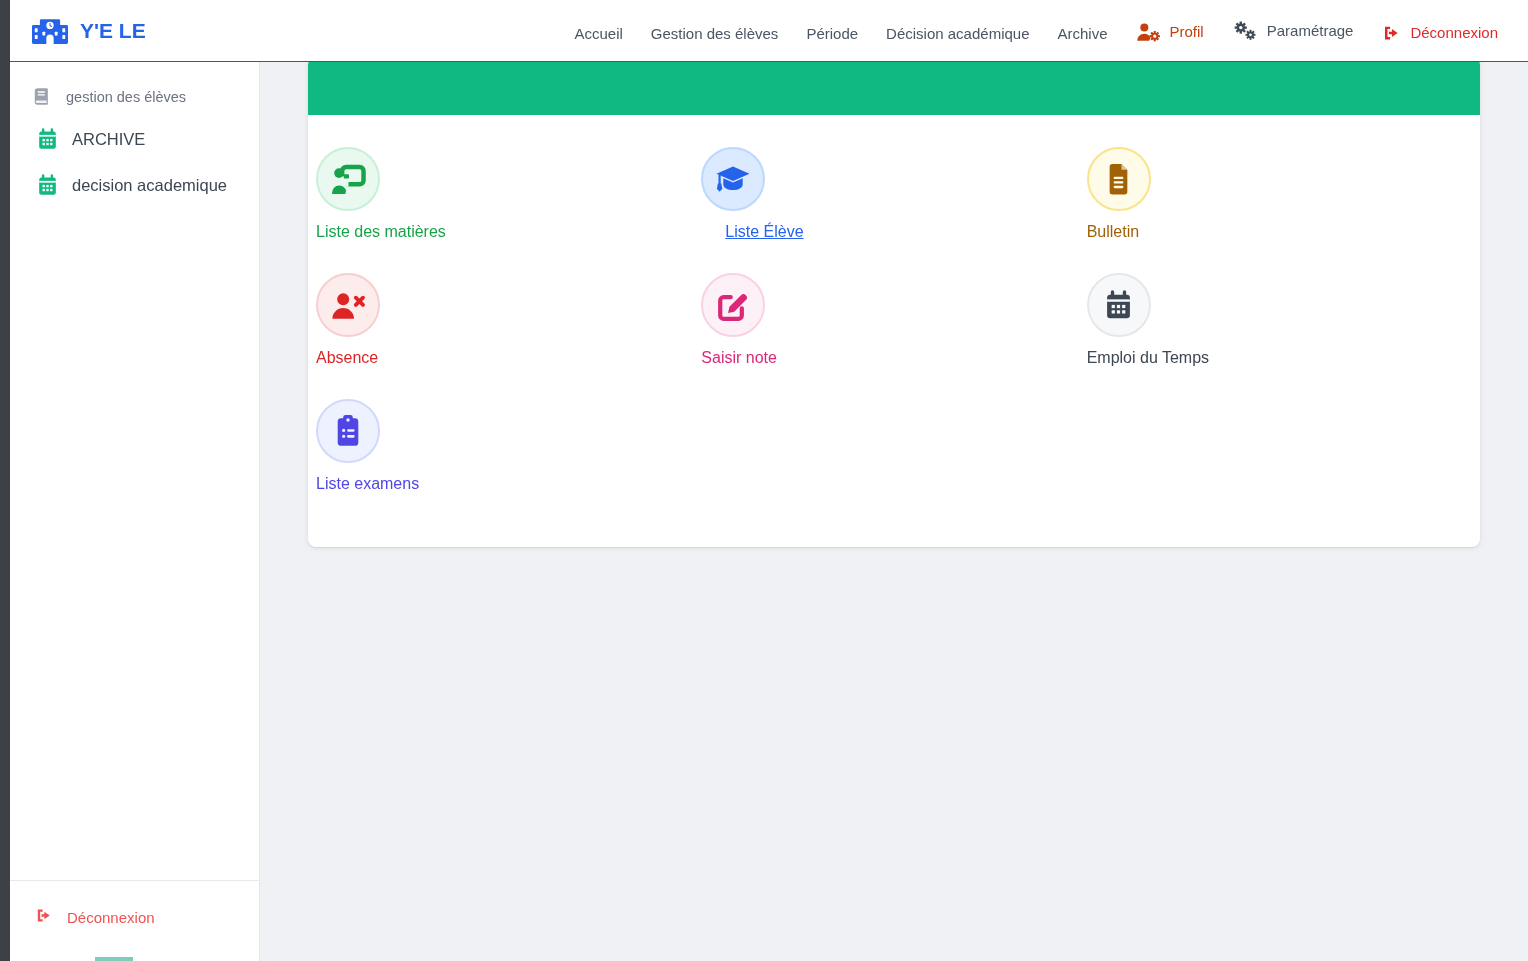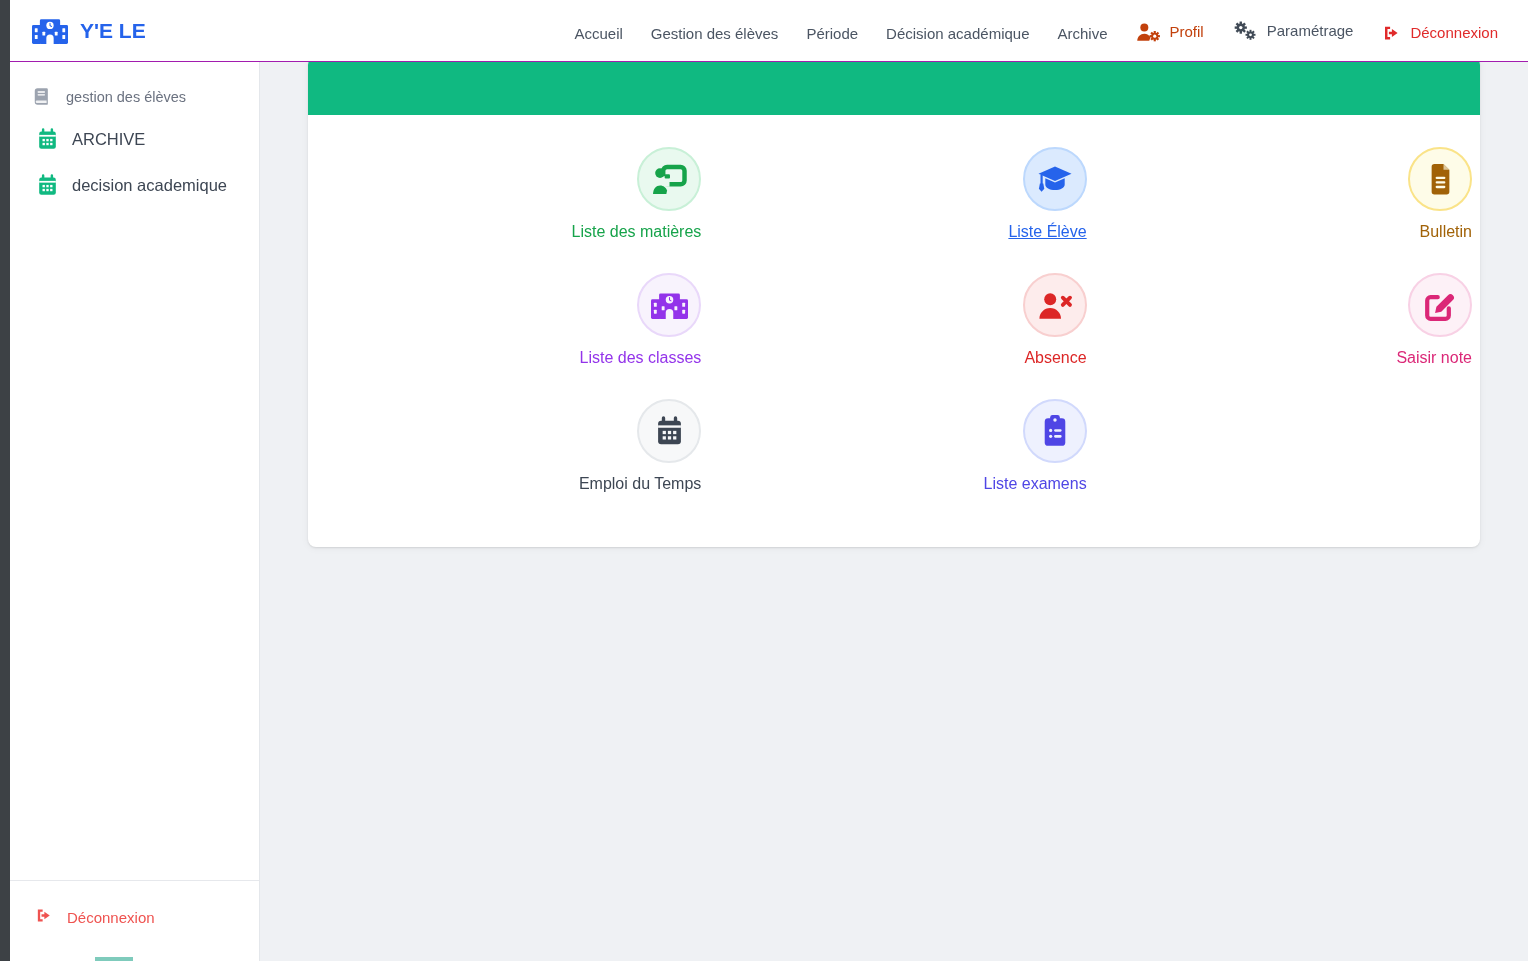--- a/index.html
+++ b/index.html
@@ -28,21 +28,21 @@
   .side-item.big{font-size:16.5px;color:#3d4653;padding:12px 14px 12px 27px;gap:14px}
   .side-footer{margin-top:auto;border-top:1px solid #e6e8ec;padding:26px 14px 34px 24px;
     display:flex;align-items:center;gap:14px;font-size:15px;cursor:pointer}
   .side-scrollnub{position:absolute;bottom:0;left:85px;width:38px;height:4px;background:#16a085;opacity:.55}
 
   
   .main{margin-left:260px;padding:57px 48px 0}
   .card{background:#fff;border-radius:8px;box-shadow:0 1px 2px rgba(0,0,0,.10),0 1px 8px rgba(0,0,0,.05)}
   .card-header{height:58px;border-radius:8px 8px 0 0}
   .card-body{display:grid;grid-template-columns:repeat(3,1fr);padding:32px 8px 22px}
-  .tile{display:flex;flex-direction:column;align-items:flex-end;height:126px;cursor:pointer}
+  .tile{display:flex;flex-direction:column;align-items:flex-start;height:126px;cursor:pointer}
   .tile-circle{width:64px;height:64px;border-radius:50%;background:var(--bg,#eee);
     border:2px solid var(--bd,#ddd);color:var(--c,#444);
     display:flex;align-items:center;justify-content:center;flex:none}
   .tile-label{margin-top:12px;font-size:16px;color:var(--c,#444)}
 </style>
 </head>
 <body>
 
 <svg width="0" height="0" style="position:absolute" aria-hidden="true">
   <defs>
@@ -264,28 +264,20 @@
 
       <div class="tile" style="--c: #a16207; --bg: #fefce8; --bd: #fae388;">
         <div class="tile-circle">
           <svg width="25" height="31">
               <use href="#i-file"></use>
             </svg>
         </div>
         <div class="tile-label">Bulletin</div>
       </div>
 
-      <div class="tile" style="--c: #9333ea; --bg: #f8f3fd; --bd: #e9d8fa;">
-        <div class="tile-circle">
-          <svg width="37" height="28">
-              <use href="#i-school"></use>
-            </svg>
-        </div>
-        <div class="tile-label">Liste des classes</div>
-      </div>
 
       <div class="tile" style="--c: #dc2626; --bg: #fdecec; --bd: #f8cfcf;">
         <div class="tile-circle">
           <svg width="36" height="29">
               <use href="#i-userx"></use>
             </svg>
         </div>
         <div class="tile-label">Absence</div>
       </div>
 

